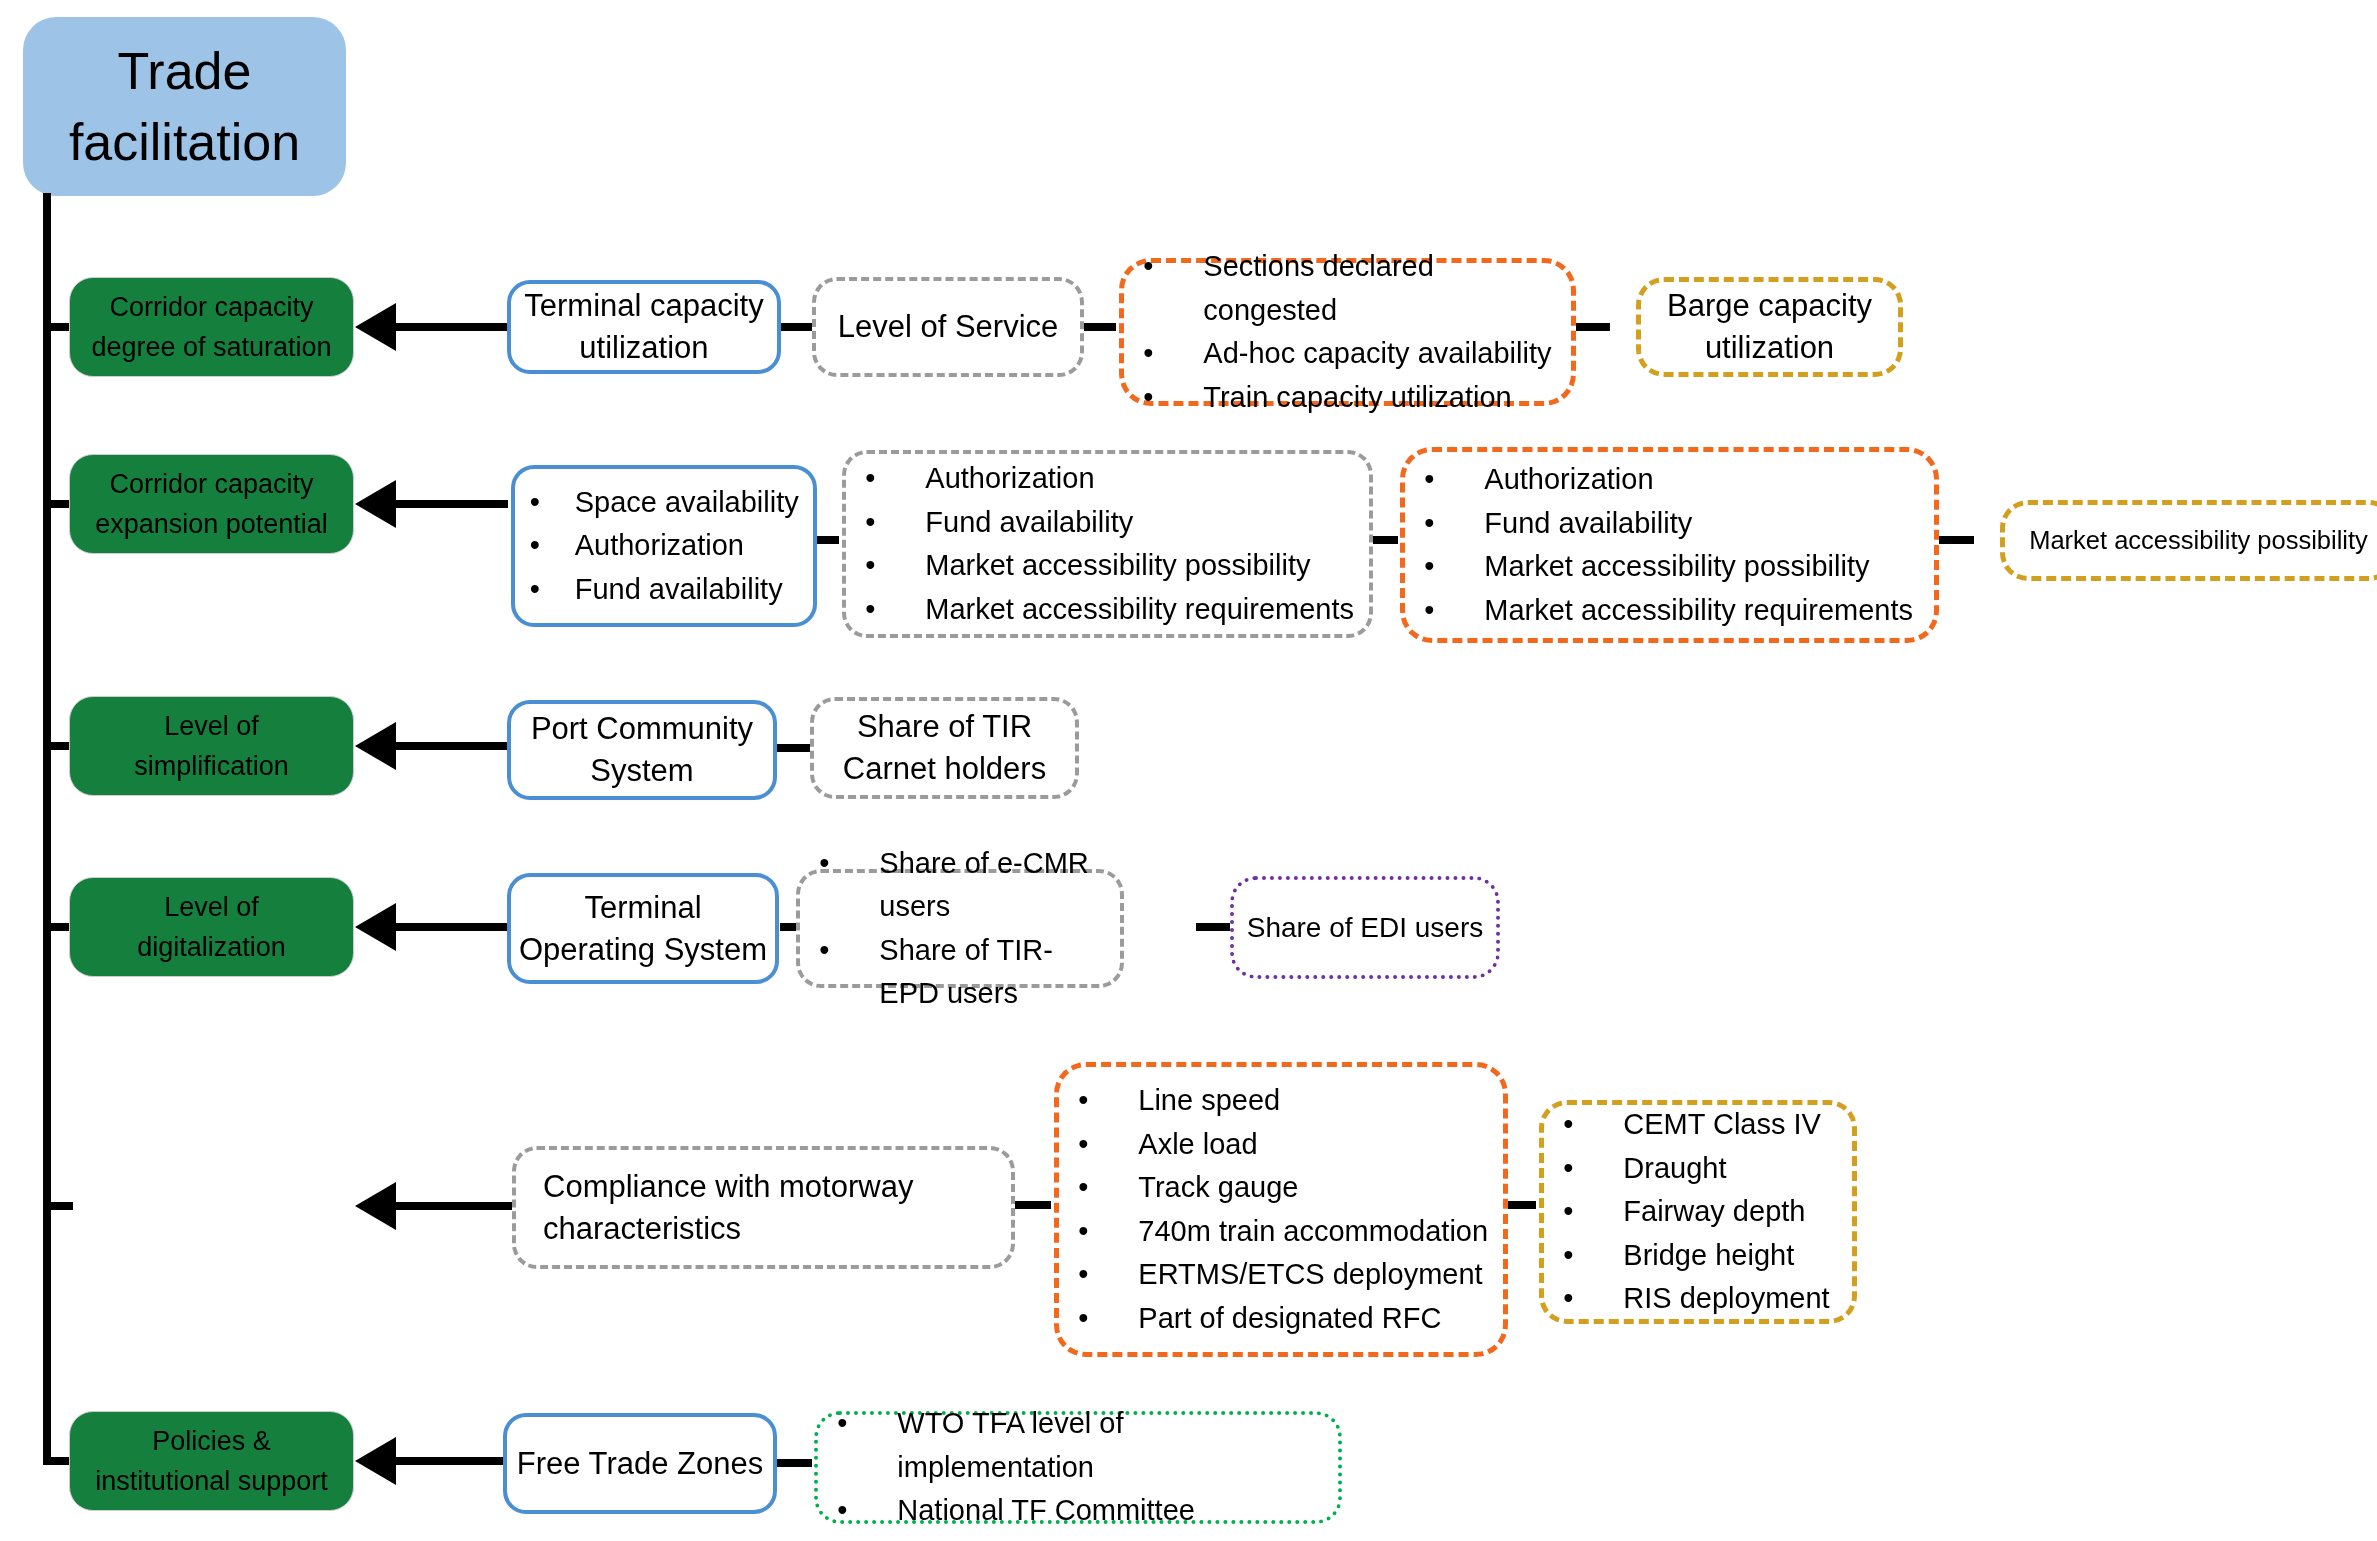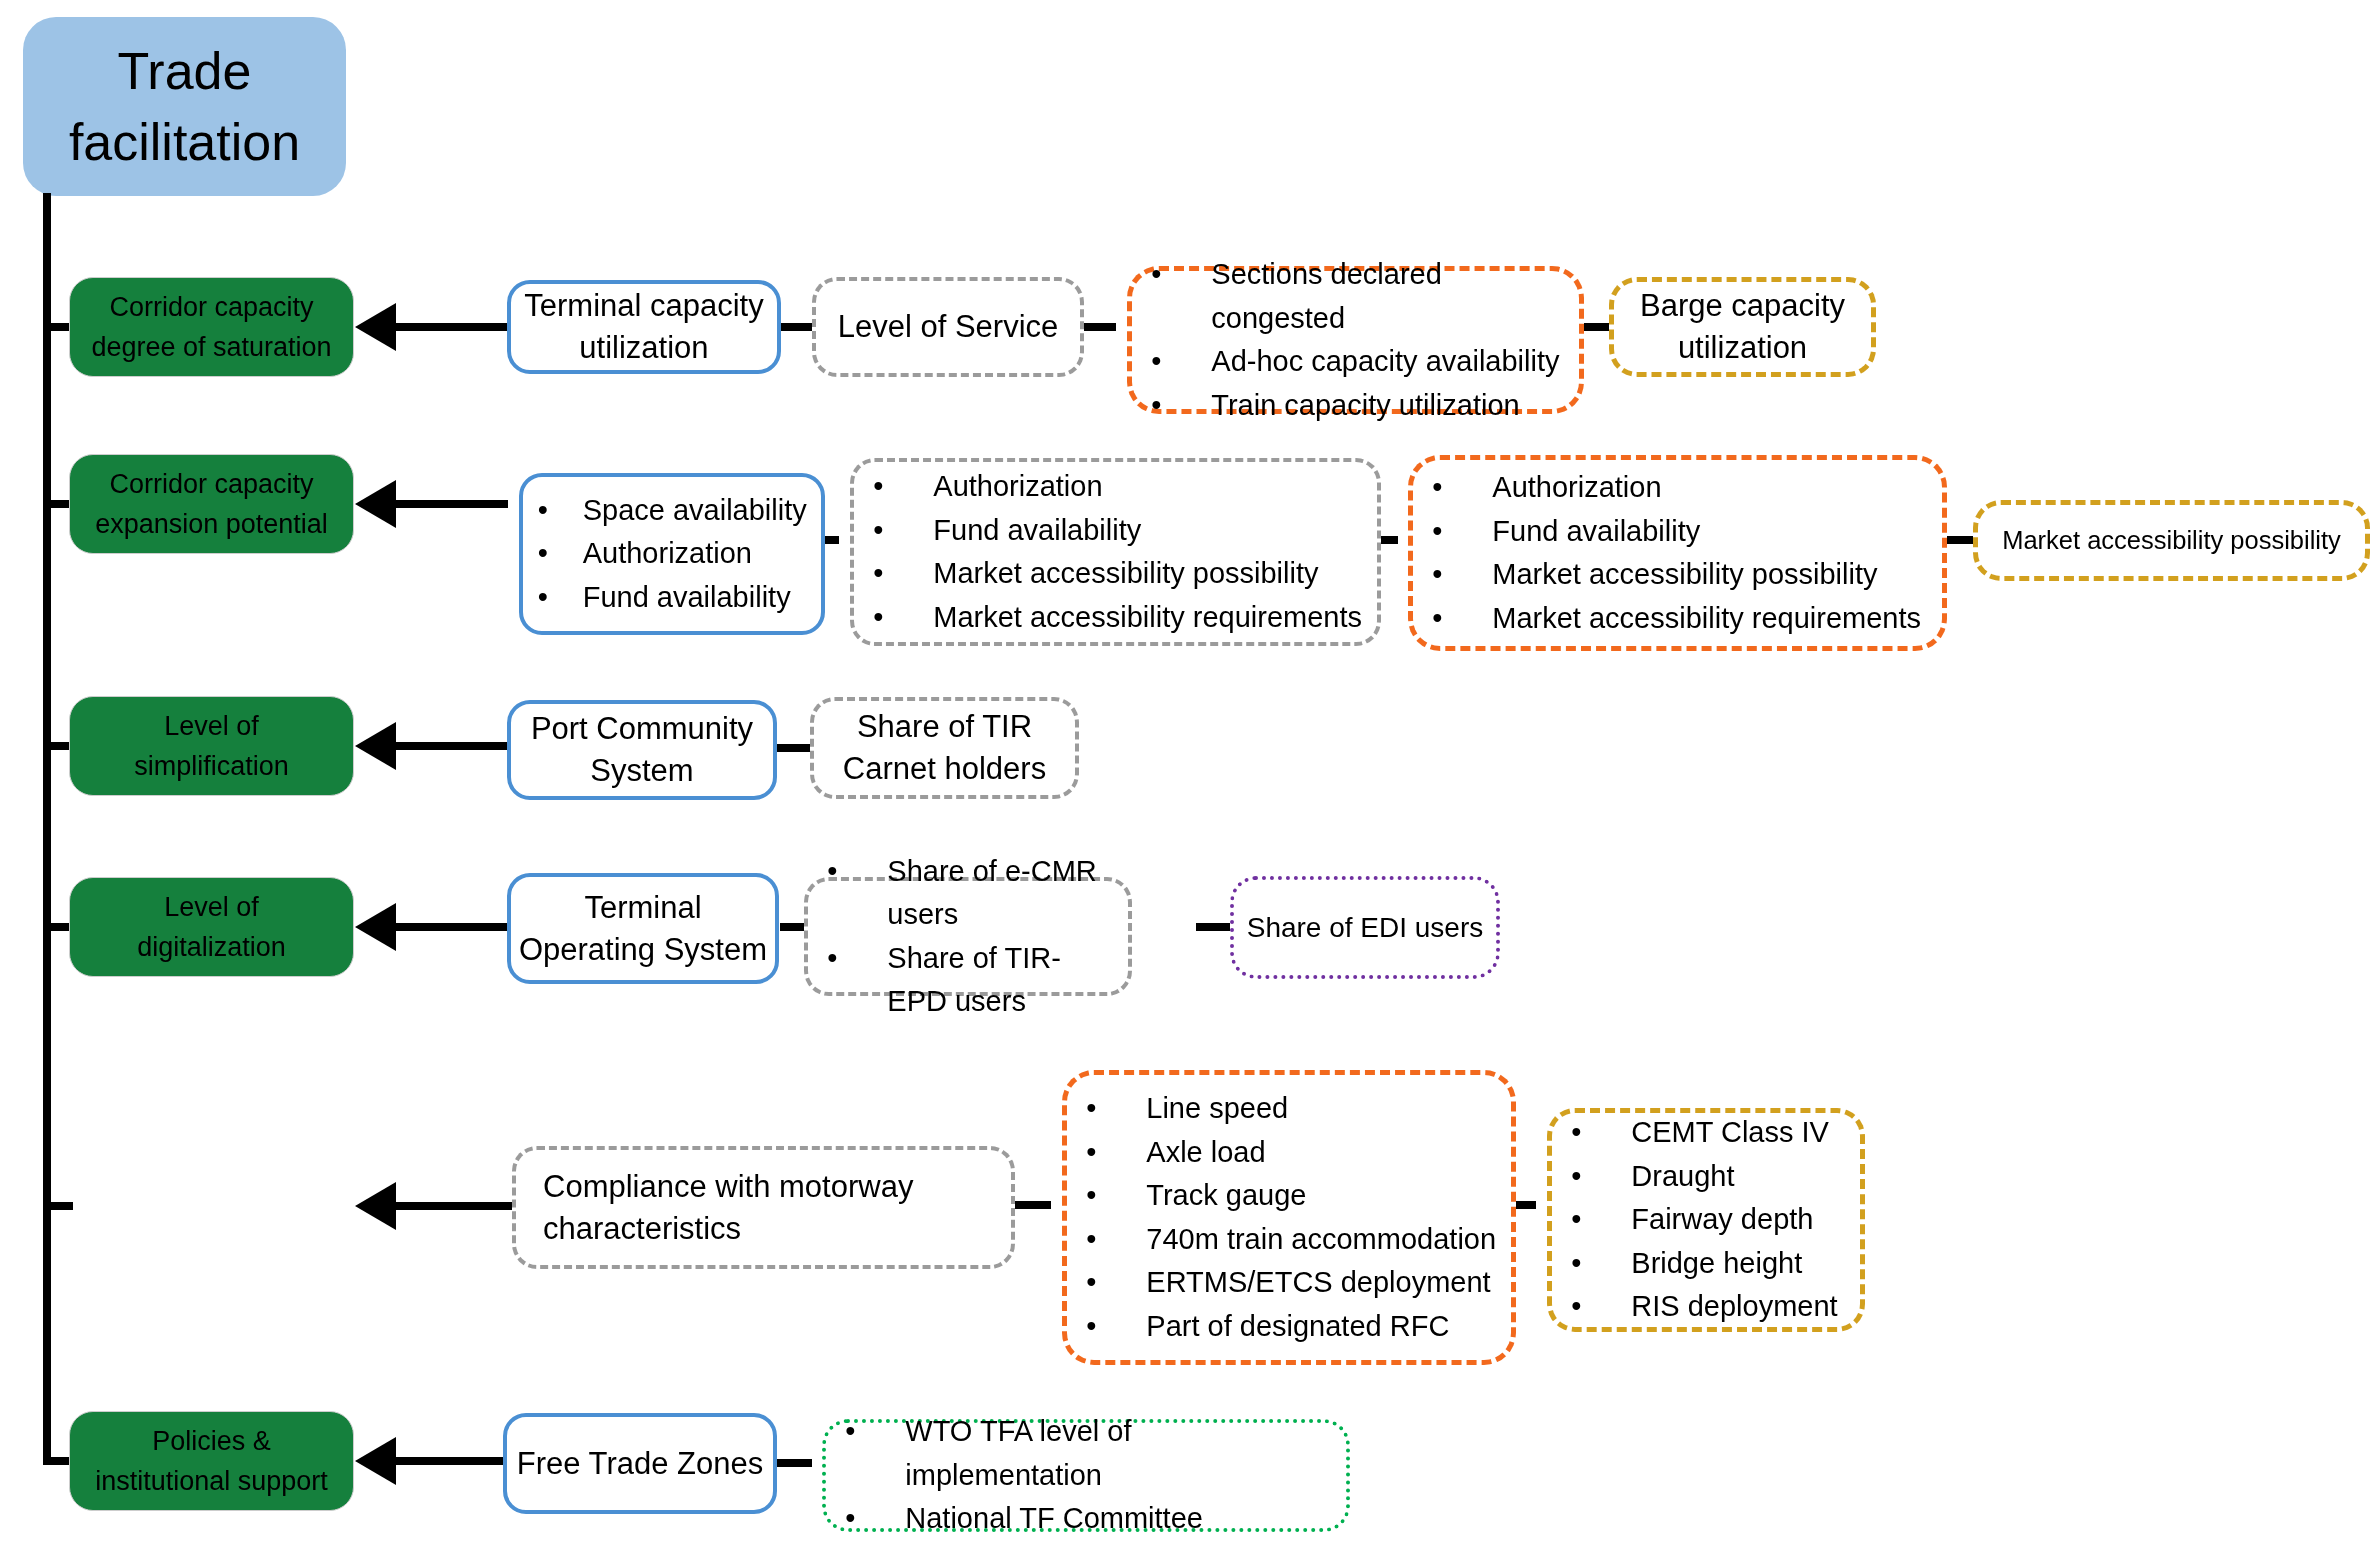--- a/index.html
+++ b/index.html
@@ -7,24 +7,24 @@
           font-family:"Liberation Sans",sans-serif;color:#000;}
   .node{position:absolute;box-sizing:border-box;display:flex;align-items:center;justify-content:center;
         background:#fff;text-align:center;white-space:pre-line;line-height:1.34;}
   .title-box{position:absolute;left:23px;top:17px;width:323px;height:179px;background:#9DC3E6;
         border-radius:33px;display:flex;align-items:center;justify-content:center;text-align:center;
         font-size:52px;line-height:1.35;white-space:pre-line;box-sizing:border-box;}
   .label{background:#15803d;border:1.1px solid #CDCDCD;border-radius:24px;font-size:27px;line-height:1.5;}
   .blue-solid{border:4px solid #4A8FD3;border-radius:23px;font-size:31px;}
   .gray-dashed{border:4px dashed #9B9B9B;border-radius:25px;font-size:31px;}
   .orange-dashed{border:5.7px dashed #F2691D;border-radius:32px;}
-  .gold-dashed{border:5.1px dashed #D2A01E;border-radius:28px;font-size:31px;}
+  .gold-dashed{border:5.1px dashed #D2A01E;border-radius:28px;font-size:31px;margin-left:27px;}
   .purple-dotted{border:4.5px dotted #7030A0;border-radius:26px;font-size:28px;}
   .green-dotted{border:4px dotted #00B050;border-radius:26px;}
-  ul.bullets{margin:12px;padding:0 11.3px 0 11.3px;list-style:none;display:flex;flex-direction:column;
+  ul.bullets{margin:4px;padding:0 11.3px 0 11.3px;list-style:none;display:flex;flex-direction:column;
         justify-content:center;align-items:stretch;text-align:left;font-size:29px;line-height:1.5;}
   ul.bullets li{display:flex;align-items:baseline;}
   ul.bullets li::before{content:"\2022";display:inline-block;width:60px;padding-left:8px;flex:0 0 auto;}
   ul.tight li::before{width:45px;padding-left:3.4px;}
   .align-left{justify-content:flex-start;text-align:left;padding-left:27px;}
   .vline,.hline{position:absolute;background:#000;}
   .arrow-head{position:absolute;width:0;height:0;border-top:24px solid transparent;
         border-bottom:24px solid transparent;border-right:41px solid #000;}
   .small-font{font-size:25.5px;}
 </style>

